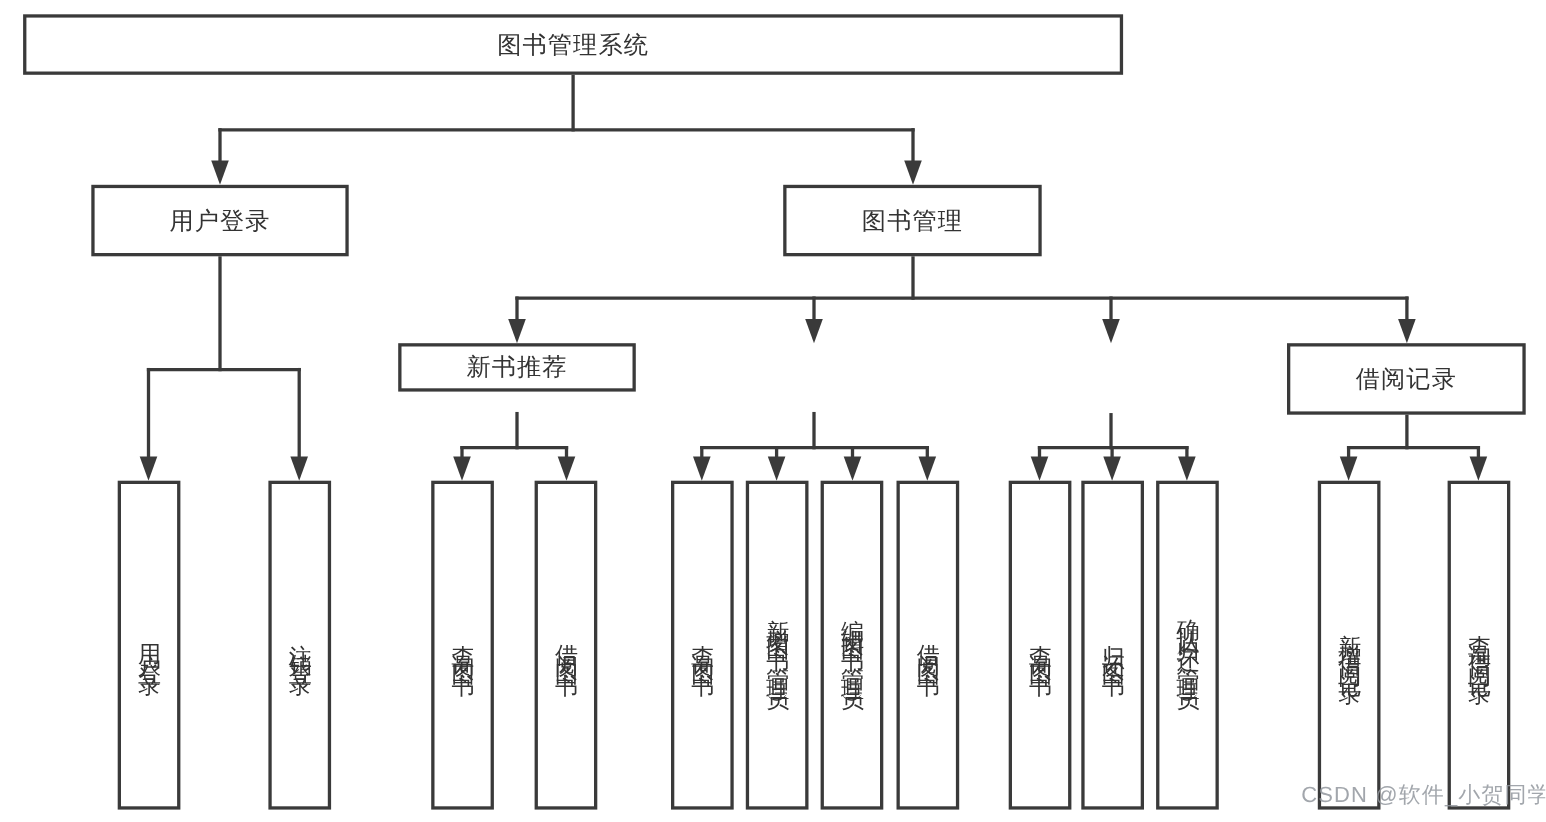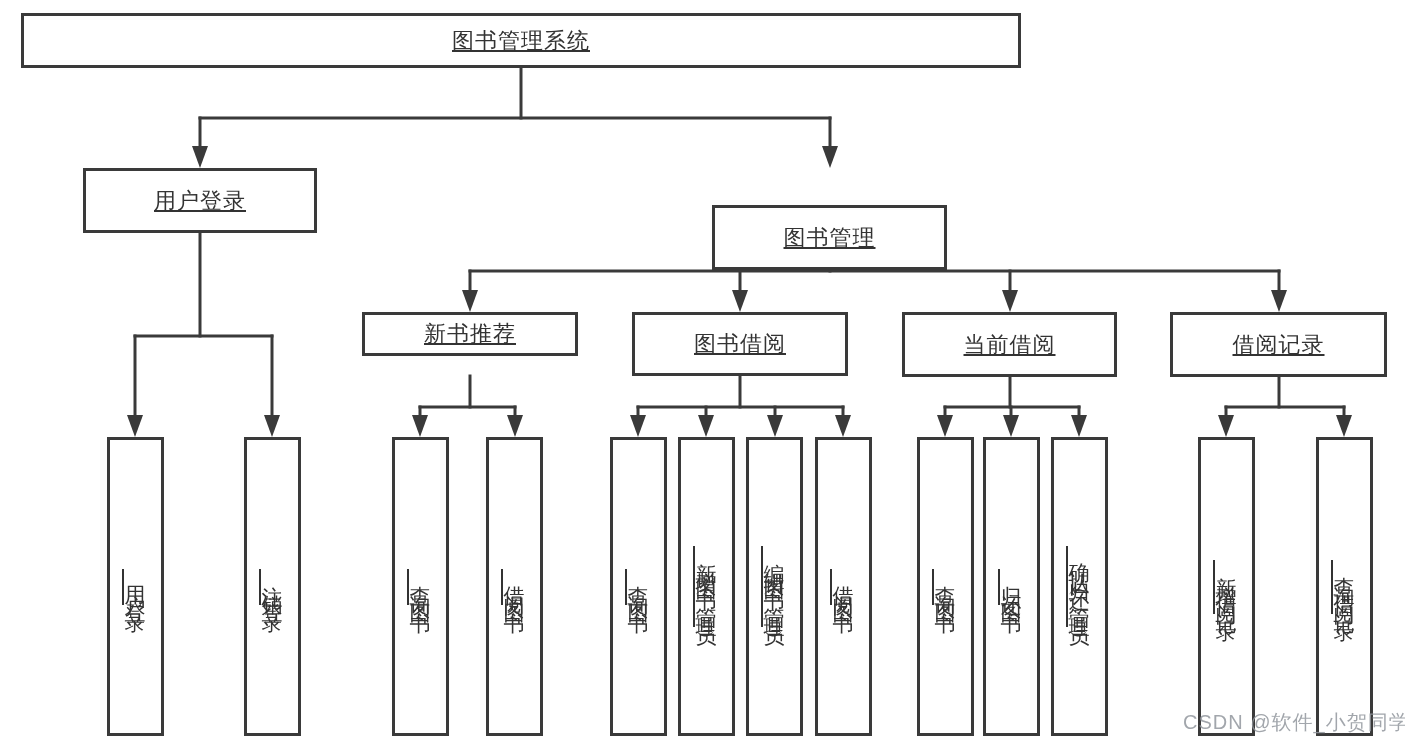--- a/index.html
+++ b/index.html
@@ -21,21 +21,20 @@
     box-sizing: border-box;
     border: 3px solid #3a3a3a;
     background: #ffffff;
     color: #333333;
     display: flex;
     align-items: center;
     justify-content: center;
     font-size: 22px;
     letter-spacing: 1px;
     white-space: nowrap;
-    text-decoration: underline;
   }
   .node.v {
     writing-mode: vertical-rl;
     text-orientation: mixed;
     letter-spacing: 9px;
     font-size: 21px;
     white-space: normal;
     line-height: 1;
   }
   #watermark {
@@ -116,25 +115,23 @@
       <polygon points="1003,415 1019,415 1011,437"></polygon>
       <polygon points="1071,415 1087,415 1079,437"></polygon>
       <polygon points="1218,415 1234,415 1226,437"></polygon>
       <polygon points="1336,415 1352,415 1344,437"></polygon>
     </g>
   </svg>
 
   <div class="node" style="left:21px; top:13px; width:1000px; height:55px;">图书管理系统</div>
 
   <div class="node" style="left:83px; top:168px; width:234px; height:65px;">用户登录</div>
-  <div class="node" style="left:712px; top:168px; width:235px; height:65px;margin-top:37px;">图书管理</div>
+  <div class="node" style="left:712px; top:168px; width:235px; height:65px;">图书管理</div>
 
   <div class="node" style="left:362px; top:312px; width:216px; height:44px;">新书推荐</div>
-  <div class="node" style="left:632px; top:312px; width:216px; height:64px;">图书借阅</div>
-  <div class="node" style="left:902px; top:312px; width:215px; height:65px;">当前借阅</div>
   <div class="node" style="left:1170px; top:312px; width:217px; height:65px;">借阅记录</div>
 
   <div class="node v" style="left:107px; top:437px; width:57px; height:299px;">用户登录</div>
   <div class="node v" style="left:244px; top:437px; width:57px; height:299px;">注销登录</div>
   <div class="node v" style="left:392px; top:437px; width:57px; height:299px;">查询图书</div>
   <div class="node v" style="left:486px; top:437px; width:57px; height:299px;">借阅图书</div>
   <div class="node v" style="left:610px; top:437px; width:57px; height:299px;">查询图书</div>
   <div class="node v" style="left:678px; top:437px; width:57px; height:299px;">新增图书（管理员）</div>
   <div class="node v" style="left:746px; top:437px; width:57px; height:299px;">编辑图书（管理员）</div>
   <div class="node v" style="left:815px; top:437px; width:57px; height:299px;">借阅图书</div>

